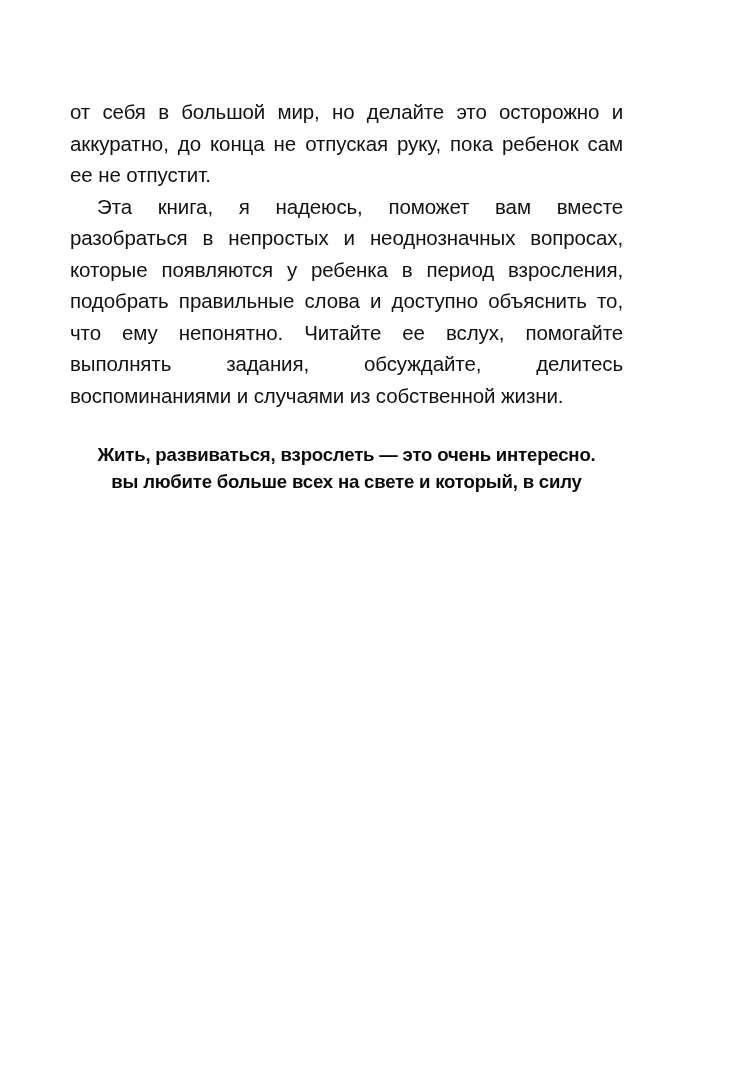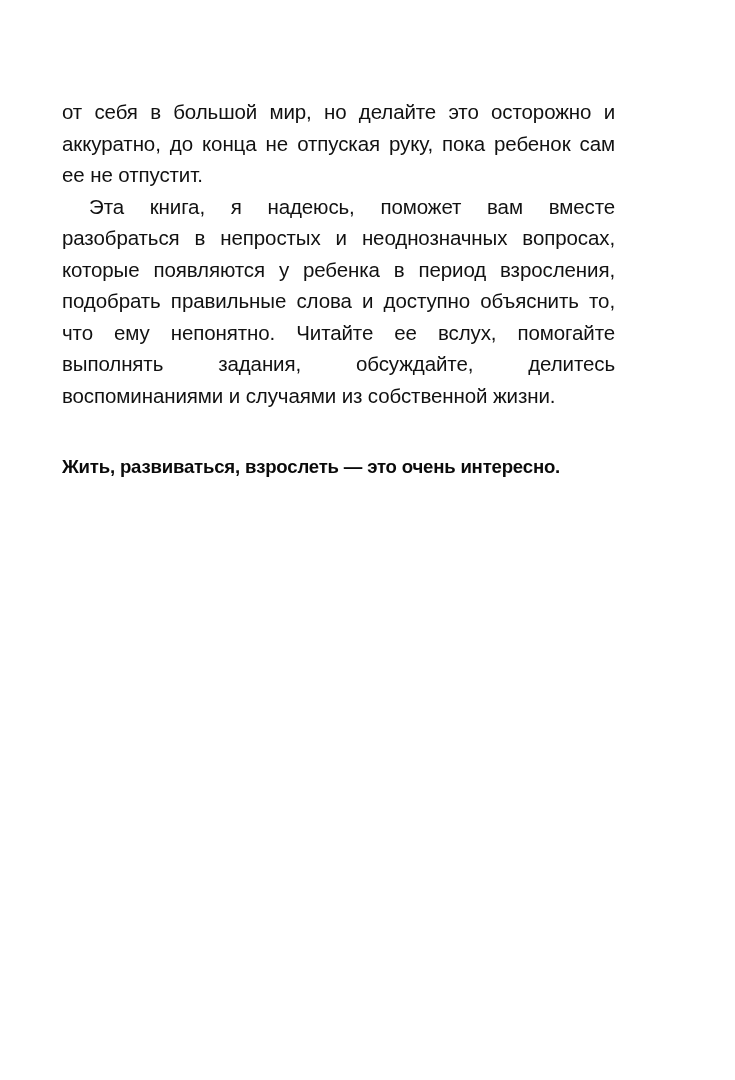--- a/index.html
+++ b/index.html
@@ -10,21 +10,21 @@
   body {
     width: 735px;
     height: 1080px;
     position: relative;
     overflow: hidden;
     font-family: "Liberation Sans", sans-serif;
     color: #111111;
   }
   .page {
     position: absolute;
-    left: 0;
+    left: 8px;
     top: 0;
     width: 635px;
     height: 1080px;
     background: #ffffff;
   }
   .text-column {
     position: absolute;
     left: 62px;
     top: 96px;
     width: 553px;
@@ -35,41 +35,42 @@
     line-height: 31.5px;
     text-align: justify;
     text-justify: inter-word;
     letter-spacing: -0.1px;
     color: #111111;
   }
   p.body-par.indent {
     text-indent: 27px;
   }
   .closing-block {
-    margin-top: 42px;
+    margin-top: 30px;
     font-weight: bold;
     font-size: 18.6px;
     line-height: 27px;
-    text-align: left;
+    text-align: center;
     letter-spacing: -0.2px;
     color: #0a0a0a;
   }
   .closing-block .line {
     display: block;
     white-space: nowrap;
   }
 </style>
 </head>
 <body>
 
 <div class="page">
   <div class="text-column">
 
     <p class="body-par">от себя в большой мир, но делайте это осторожно и аккуратно, до конца не отпуская руку, пока ребенок сам ее не отпустит.</p>
 
     <p class="body-par indent">Эта книга, я надеюсь, поможет вам вместе разобраться в непростых и неоднозначных вопросах, которые появляются у ребенка в период взросления, подобрать правильные слова и доступно объяснить то, что ему непонятно. Читайте ее вслух, помогайте выполнять задания, обсуждайте, делитесь воспоминаниями и случаями из собственной жизни.</p>
 
     <div class="closing-block">
       <span class="line">Жить, развиваться, взрослеть — это очень интересно.</span>
+      <span class="line">вы любите больше всех на свете и который, в силу</span>
     </div>
 
   </div>
 </div>
 
 </body></html>

